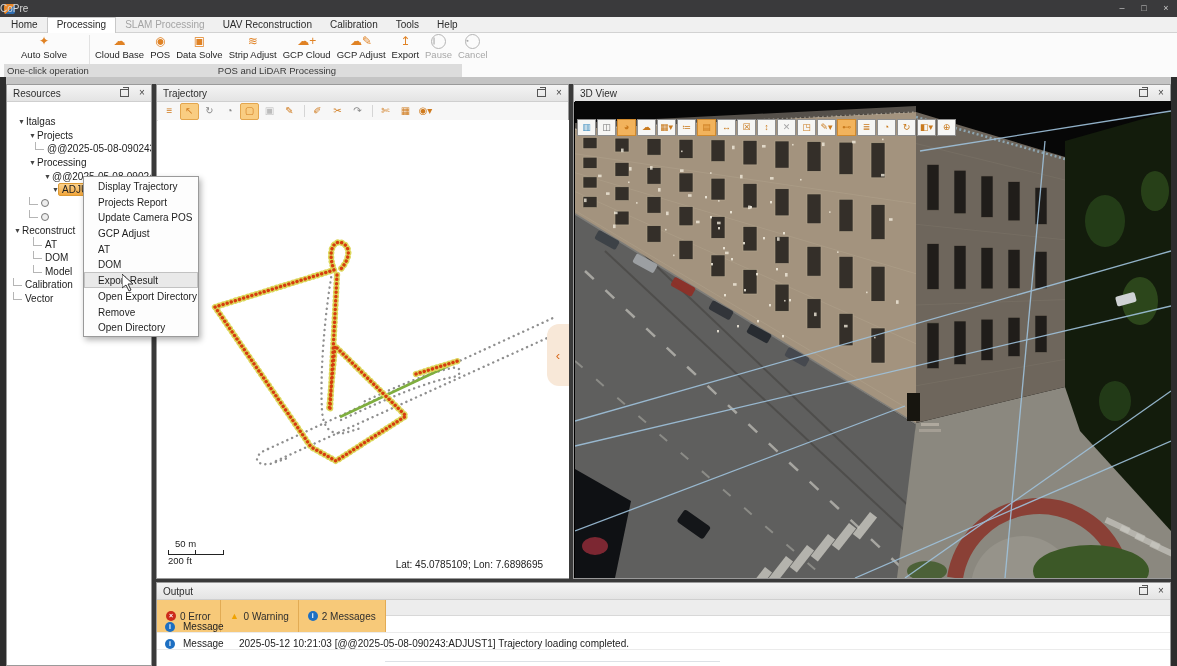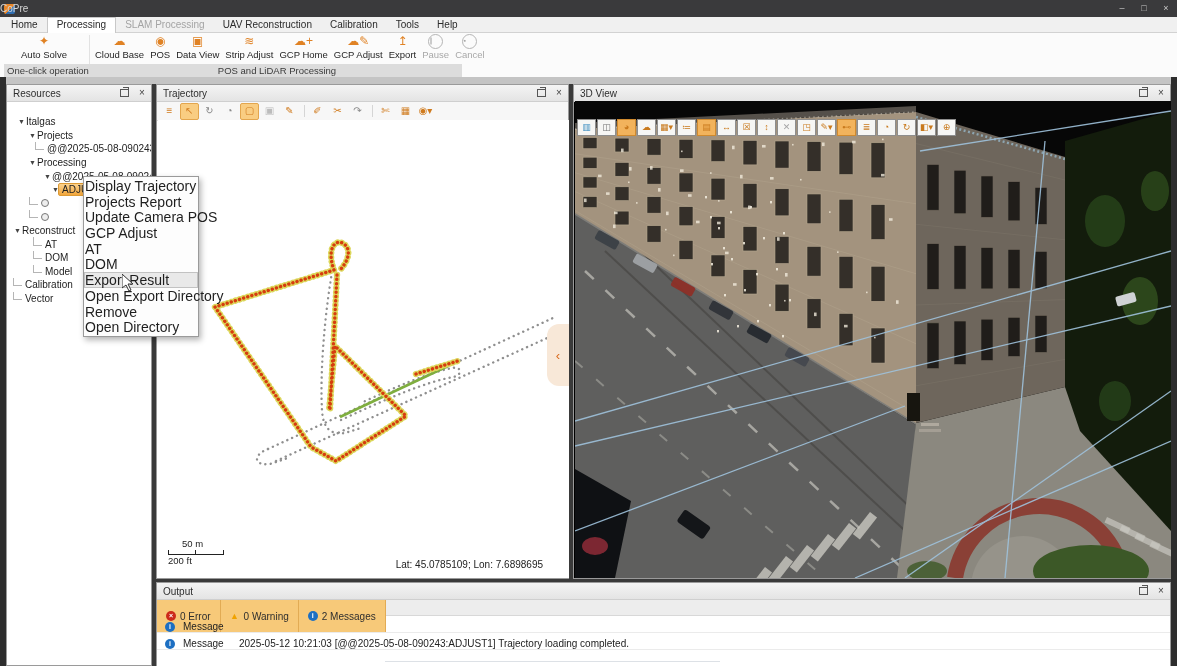--- a/index.html
+++ b/index.html
@@ -53,34 +53,34 @@
   .tree{padding-top:13px;font-size:10px;color:#222}
   .trow{height:13.6px;display:flex;align-items:center;white-space:nowrap;overflow:hidden}
   .arr{width:9px;font-size:7px;color:#444;text-align:center;flex:none}
   .elb{width:8px;height:8px;border-left:1px solid #b5b5b5;border-bottom:1px solid #b5b5b5;margin:-6px 3px 0 0;flex:none}
   .i1{padding-left:10px}.i2{padding-left:21px}.i3{padding-left:28px}.i4{padding-left:36px}.i5{padding-left:44px}
   .istub{padding-left:22px}.ileaf0{padding-left:6px}.ichild{padding-left:26px}
   .sel{background:linear-gradient(#fcd28c,#f2a63b);border:1px solid #dd9a33;border-radius:2px;padding:0 3px;margin-left:-2px}
   .stubico{width:6px;height:6px;border:1px solid #777;border-radius:50%;background:#eee;margin-right:3px;flex:none}
   
   .cmenu{position:absolute;left:83px;top:176px;width:114px;background:#fdfdfd;border:1px solid #9a9a9a;box-shadow:2px 3px 6px rgba(0,0,0,.3);z-index:50;padding:1px 0}
-  .mitem{height:15.7px;line-height:15.7px;font-size:14px;color:#1e1e1e;white-space:nowrap;border:1px solid transparent;box-sizing:border-box}
+  .mitem{height:15.7px;line-height:15.7px;font-size:10px;color:#1e1e1e;padding-left:13px;white-space:nowrap;border:1px solid transparent;box-sizing:border-box}
   .mitem.hover{background:#e9e9e9;border-color:#c2c2c2}
   .cursor{position:absolute;left:122px;top:274px;z-index:60}
   
   .ttools{height:18px;background:#f7f7f7;border-bottom:1px solid #e0e0e0;display:flex;align-items:center;padding-left:3px}
   .tbtn{width:17px;height:15px;font-size:10px;line-height:14px;text-align:center;color:#d07b1e;margin-right:1px;border:1px solid transparent;border-radius:2px;flex:none}
   .tbtn.active{background:#f9cd82;border-color:#e3a64e}
   .tbtn.disabled{color:#bcbcbc}
   .tbtn.sep{margin-left:8px;position:relative}
   .tbtn.sep::before{content:"";position:absolute;left:-5px;top:1px;width:1px;height:12px;background:#d5d5d5}
   #traj-tools .tbtn:nth-child(3),#traj-tools .tbtn:nth-child(4),#traj-tools .tbtn:nth-child(10){color:#8a8a8a}
   .tcanvas{position:absolute;left:1px;top:35px;width:411px;height:458px;background:#fff}
   .scalebar{position:absolute;left:10px;bottom:12px;font-size:9.5px;color:#222;line-height:10px}
-  .sb-top{margin-left:14px}
+  .sb-top{margin-left:7px}
   .sb-line{width:54px;height:4px;border-left:1px solid #222;border-right:1px solid #222;border-bottom:1px solid #222;margin:1px 0;position:relative}
   .sb-line::after{content:"";position:absolute;left:26px;top:0;width:1px;height:4px;background:#222}
   .latlon{position:absolute;right:26px;bottom:8px;font-size:10px;color:#222}
   .collapse{position:absolute;left:390px;top:239px;width:22px;height:62px;border-radius:12px 0 0 12px;background:#f8e8d8;color:#d96a1e;font-size:13px;display:flex;align-items:center;justify-content:center;z-index:5}
   
   .v3dtools{position:absolute;left:2px;top:18px;display:flex;z-index:3}
   .vbtn{width:17px;height:15px;background:#f6f6f4;border:1px solid #8e8e8e;margin-right:1px;font-size:9px;line-height:14px;text-align:center;color:#c97a1d;flex:none}
   .vbtn.active{background:#f2b35c;border-color:#d08a2e}
   .vbtn.disabled{color:#a5a5a5}
   #v3d-tools .vbtn:nth-child(1){color:#3f8fc0}
@@ -139,29 +139,29 @@
     <span class="rbtn">
         <span class="bicon">☁</span>
         <span class="blabel">Cloud Base</span>
       </span>
         <span class="rbtn">
         <span class="bicon">◉</span>
         <span class="blabel">POS</span>
       </span>
         <span class="rbtn">
         <span class="bicon">▣</span>
-        <span class="blabel">Data View</span>
+        <span class="blabel">Data Solve</span>
       </span>
         <span class="rbtn">
         <span class="bicon">≋</span>
         <span class="blabel">Strip Adjust</span>
       </span>
         <span class="rbtn">
         <span class="bicon">☁+</span>
-        <span class="blabel">GCP Home</span>
+        <span class="blabel">GCP Cloud</span>
       </span>
         <span class="rbtn">
         <span class="bicon">☁✎</span>
         <span class="blabel">GCP Adjust</span>
       </span>
         <span class="rbtn">
         <span class="bicon">↥</span>
         <span class="blabel">Export</span>
       </span>
         <span class="rbtn disabled circled">

